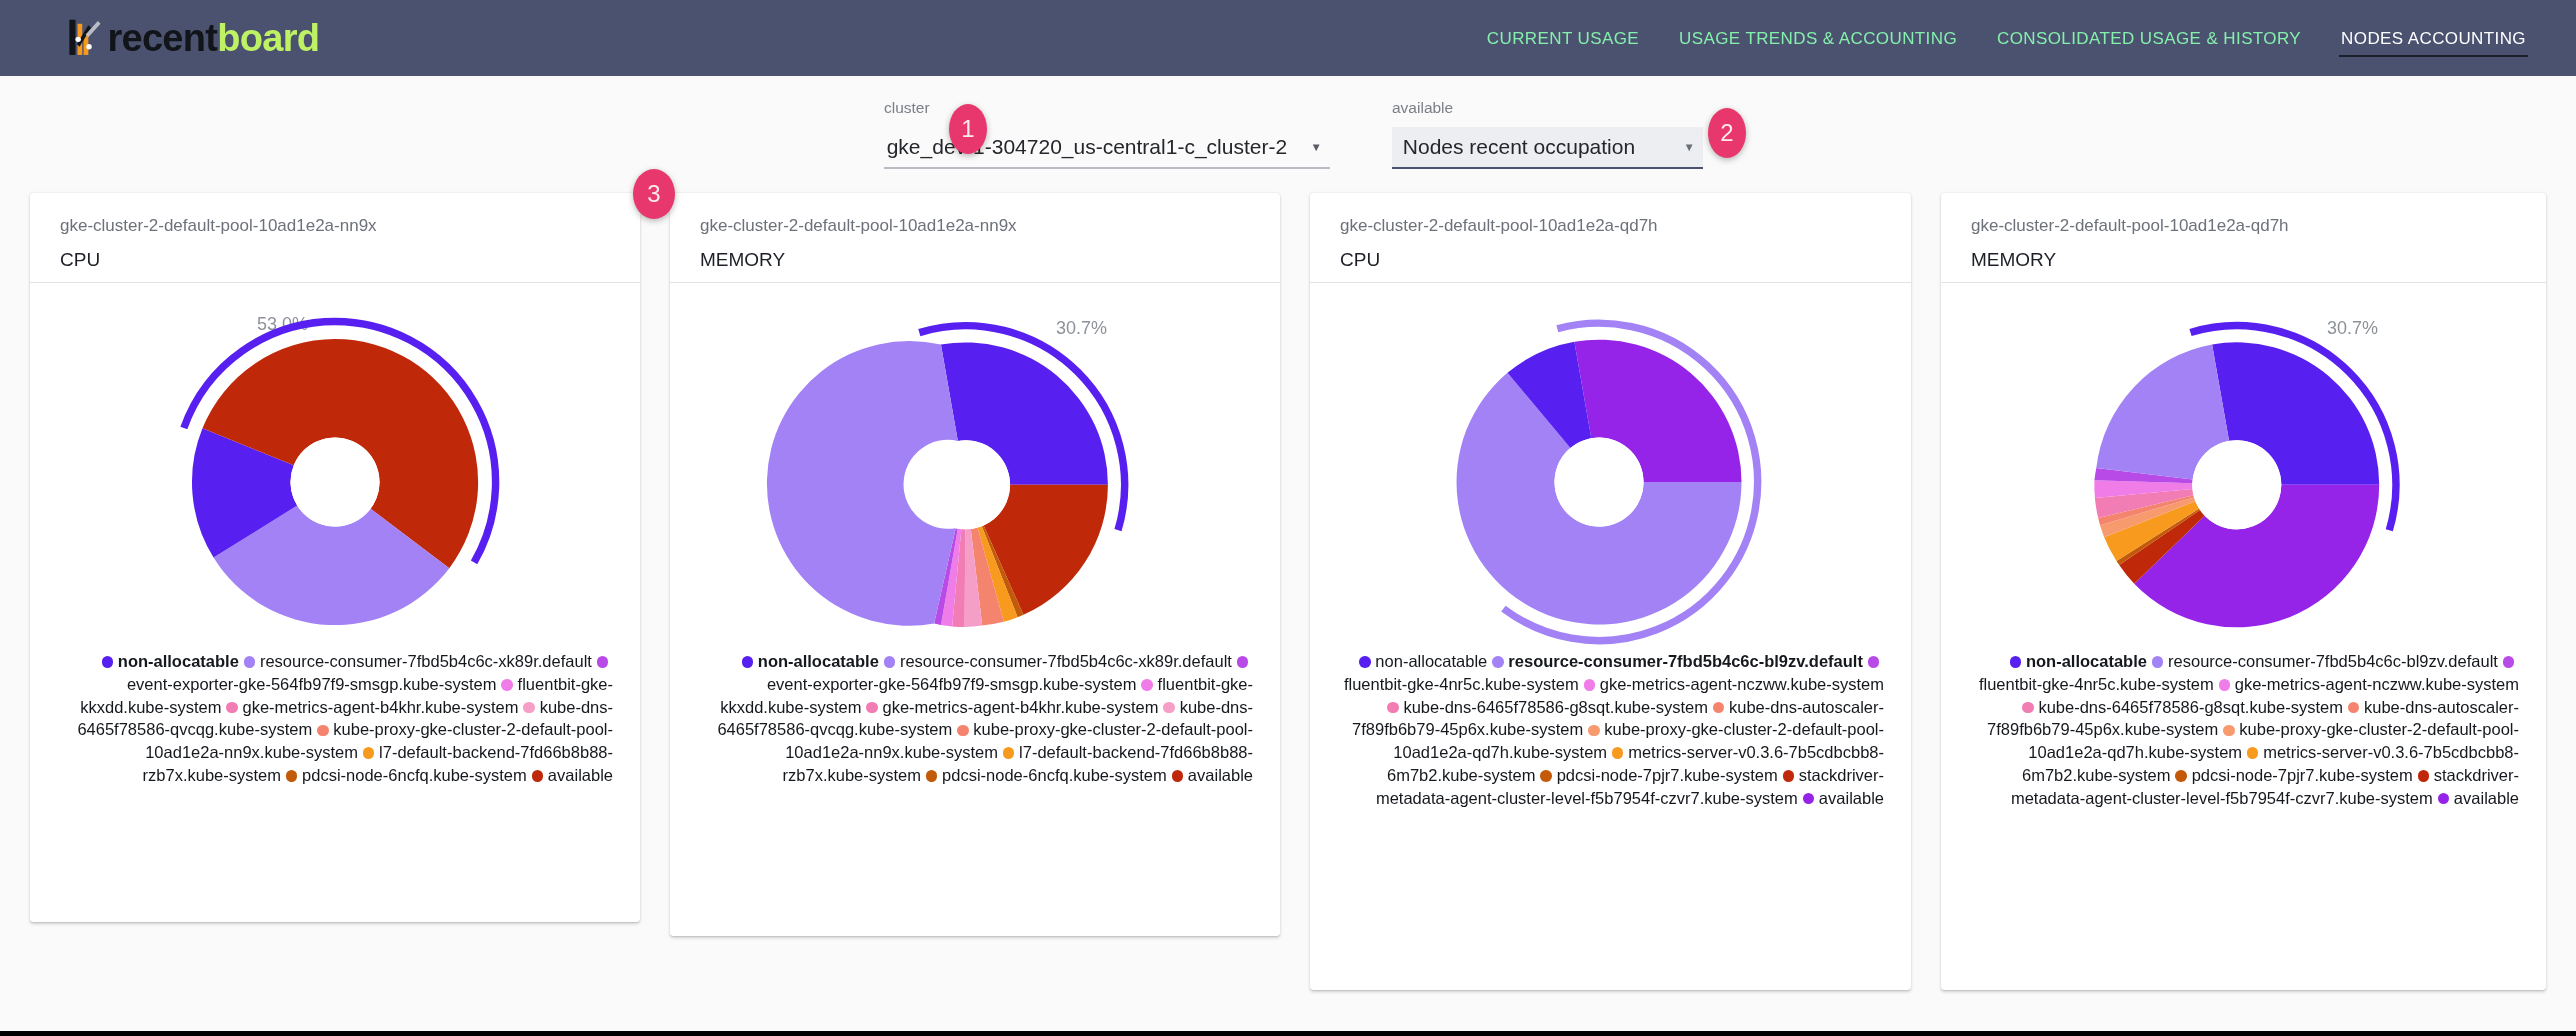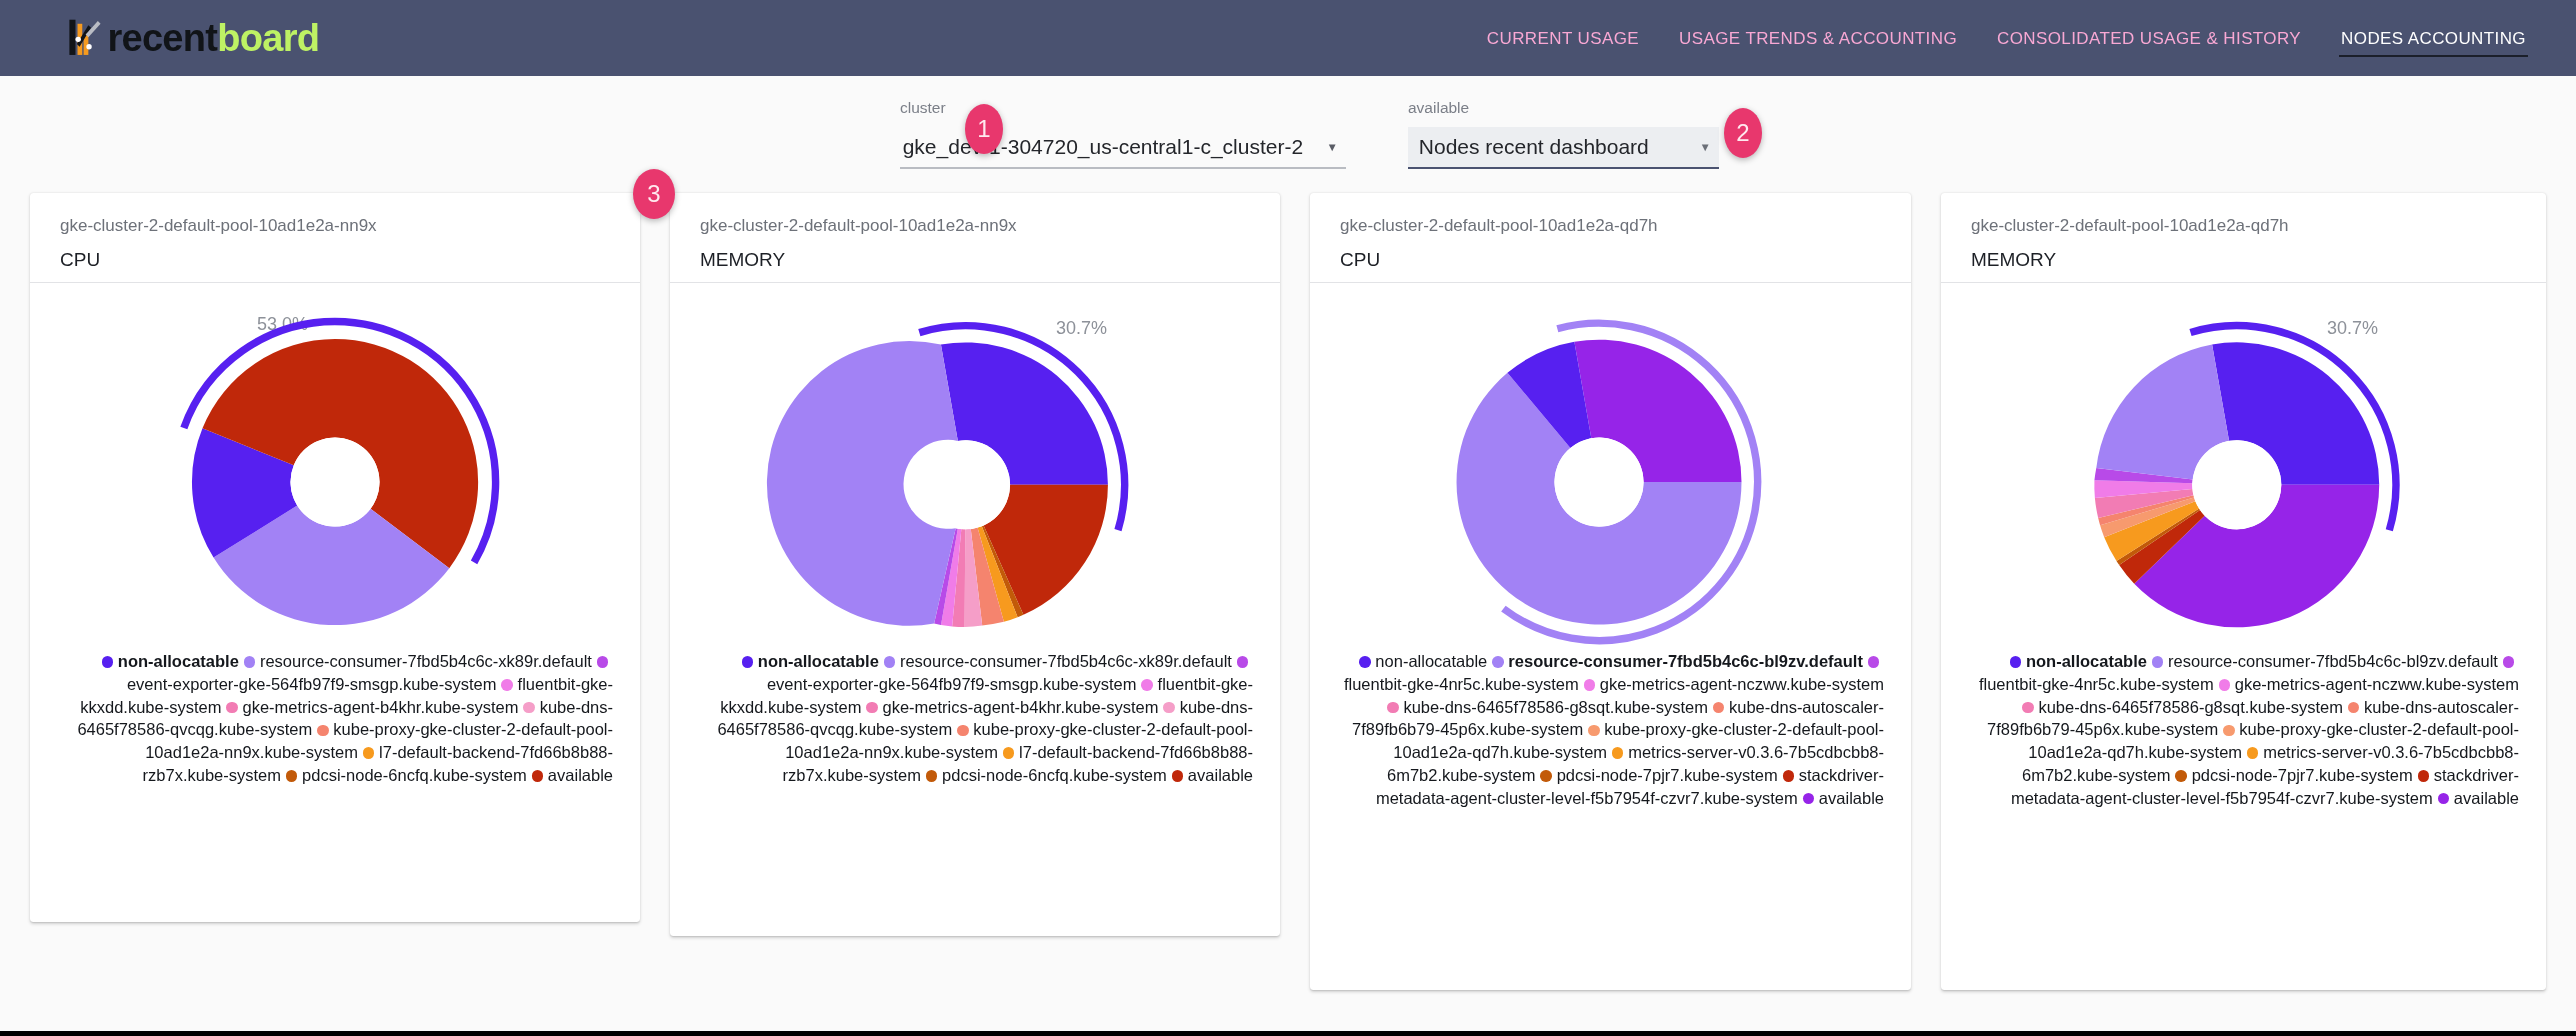--- a/index.html
+++ b/index.html
@@ -19,32 +19,32 @@
     padding: 0 30px 0 68px;
   }
   .brand { display: flex; align-items: center; height: 76px; }
   .brand-mark { width: 38px; height: 42px; margin-right: 1.4px; display: block; }
   .brand-text { font-size: 38px; font-weight: 700; letter-spacing: -0.7px; line-height: 1; }
   .brand-text .b1 { color: #111418; }
   .brand-text .b2 { color: #bef264; }
 
   .nav { display: flex; align-items: center; gap: 0; height: 76px; }
   .nav-item {
-    color: #f9a8d4; font-size: 17px; letter-spacing: 0.4px;
+    color: #86efac; font-size: 17px; letter-spacing: 0.4px;
     padding: 0 20px; line-height: 1; position: relative;
     white-space: nowrap; cursor: pointer; font-weight: 400;
   }
   .nav-item.active { color: #ffffff; }
   .nav-item.active::after {
     content: ""; position: absolute; left: 17.6px; right: 17.6px; bottom: -10.8px;
     height: 2.7px; background: #1b1f2a;
   }
 
   
-  .controls { position: absolute; left: 16px; top: 76px; width: 2052px; height: 101px; }
+  .controls { position: absolute; left: 0; top: 76px; width: 2052px; height: 101px; }
   .ctl { position: absolute; }
   .ctl-label {
     font-size: 15.5px; color: #7b7f88; line-height: 1; margin-bottom: 11.5px;
   }
   .select {
     display: flex; align-items: center; justify-content: space-between;
     height: 42px; padding: 0 8px 0 2.7px;
     font-size: 21px; color: #24262b; white-space: nowrap;
     cursor: pointer;
   }
@@ -141,21 +141,21 @@
       <div class="ctl-label">cluster</div>
       <div class="select underline">
         <span>gke_dev-1-304720_us-central1-c_cluster-2</span>
         <span class="caret">▼</span>
       </div>
     </div>
 
     <div class="ctl" style="left:1392px; top:24px; width:311px;">
       <div class="ctl-label">available</div>
       <div class="select focused">
-        <span>Nodes recent dashboard</span>
+        <span>Nodes recent occupation</span>
         <span class="caret">▼</span>
       </div>
     </div>
 
     <div class="badge" style="left:949px; top:28px; width:38px; height:50px;">1</div>
     <div class="badge" style="left:1708px; top:32px; width:38px; height:50px;">2</div>
   </div>
 
   <div class="cards">
 

